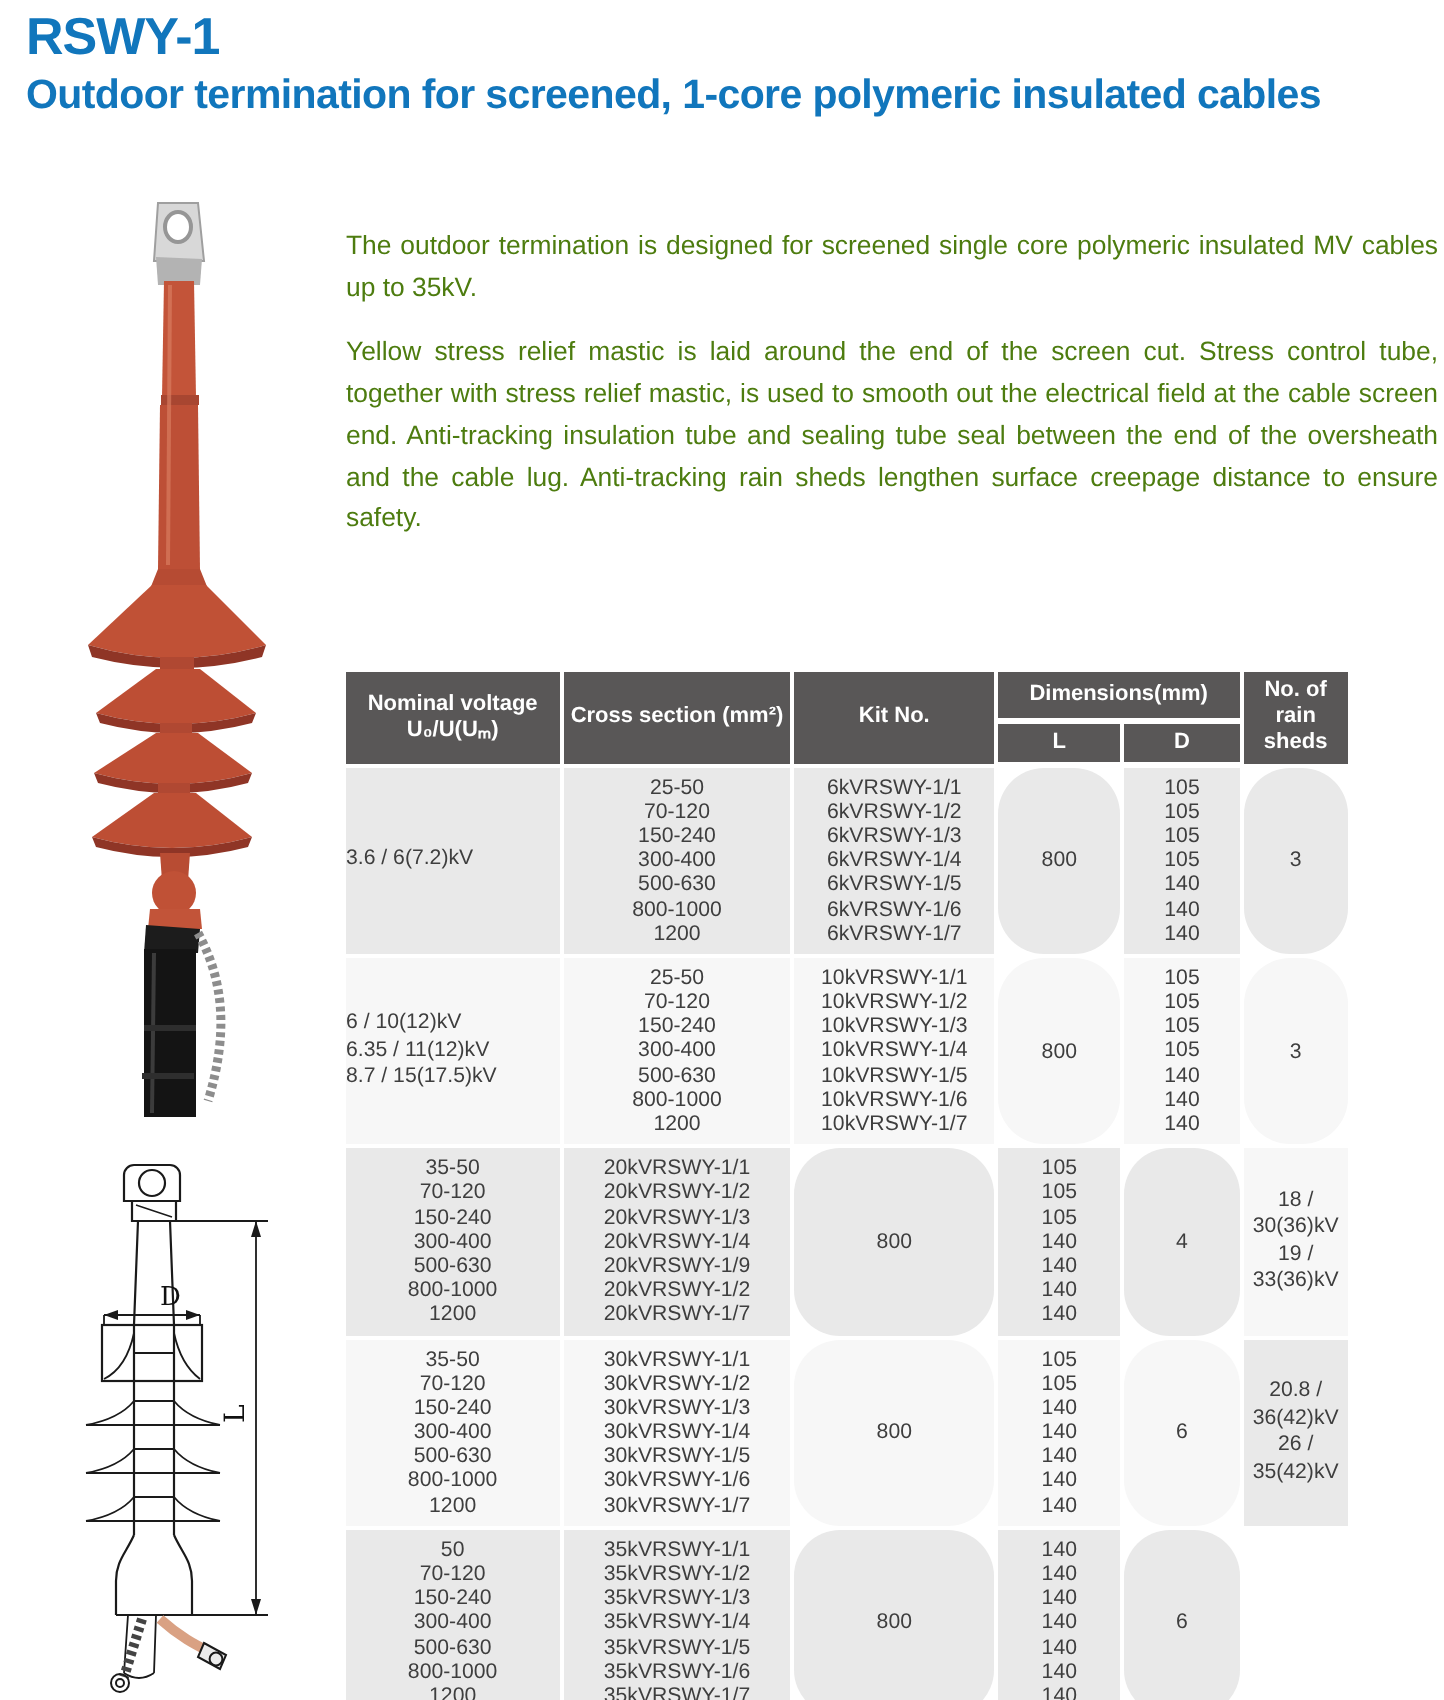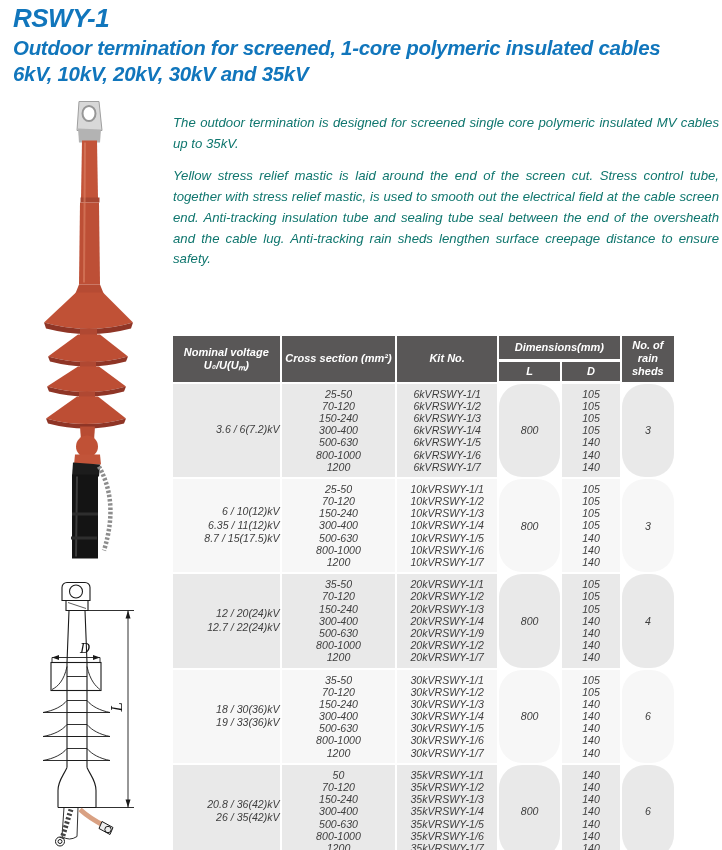--- a/index.html
+++ b/index.html
@@ -1,67 +1,66 @@
 <!DOCTYPE html>
 <html><head>
 <meta charset="utf-8">
 <style>
   html,body{margin:0;padding:0;background:#ffffff;}
   body{
     width:722px;height:850px;position:relative;overflow:hidden;
     font-family:"Liberation Sans", sans-serif;
     -webkit-font-smoothing:antialiased;
   }
-  .page{position:absolute;inset:0;background:#fff;font-style:italic;}
+  .page{position:absolute;inset:0;background:#fff;}
 
   
   .hdr{position:absolute;left:13px;top:4px;width:705px;color:#1176bc;}
   .hdr h1{margin:0;font-size:26px;font-weight:bold;letter-spacing:-0.5px;line-height:1.1;}
   .hdr h2{margin:2px 0 0;font-size:20.5px;font-weight:bold;letter-spacing:-0.3px;line-height:1.3;}
   .hdr h2 span{display:block;}
 
   
   .desc{position:absolute;left:173px;top:113px;width:546px;
-        font-size:13.2px;line-height:1.57;color:#0f766e;text-align:justify;}
+        font-size:13.2px;line-height:1.57;color:#4d7c0f;text-align:justify;}
   .desc p{margin:0 0 12px 0;}
 
   
   .photo{position:absolute;left:0;top:97px;width:170px;height:463px;}
   .drawing{position:absolute;left:18px;top:572px;width:152px;height:276px;}
   .photo svg,.drawing svg{display:block;width:100%;height:100%;}
 
   
   .table-wrap{position:absolute;left:173px;top:336px;width:501px;}
   .grid{display:grid;grid-template-columns:106fr 113fr 99fr 61fr 57fr 52fr;
         gap:2px;background:#fff;}
   .cell{box-sizing:border-box;}
   .head{background:#595757;color:#fff;font-weight:bold;font-size:11px;
         display:flex;align-items:center;justify-content:center;text-align:center;line-height:1.2;}
   .h-span2{grid-row:span 2;flex-direction:column;padding:3px 1px;}
   .dim-head{grid-column:span 2;height:23px;}
   .sub-head{height:19px;}
   .body-cell{font-size:10.6px;color:#3e3e3e;}
   .ga{background:#e9e9e9;}
   .gb{background:#f7f7f7;}
-  .v-cell{display:flex;flex-direction:column;align-items:flex-end;justify-content:center;text-align:center;}
+  .v-cell{display:flex;flex-direction:column;align-items:flex-start;justify-content:center;text-align:center;}
   .v-cell .ln{line-height:13.5px;}
   .list-cell{display:flex;flex-direction:column;justify-content:center;text-align:center;padding:4px 0;}
   .list-cell .ln{line-height:12.2px;height:12.2px;}
   .mid-cell{display:flex;align-items:center;justify-content:center;text-align:center;border-radius:23px;}
 </style>
 </head>
 <body>
 
 <div class="page">
 
   <div class="hdr">
     <h1>RSWY-1</h1>
     <h2>
       <span>Outdoor termination for screened, 1-core polymeric insulated cables</span>
-      <span>6kV, 10kV, 20kV, 30kV and 35kV</span>
     </h2>
   </div>
 
   <div class="photo">
     <svg viewBox="0 0 170 460" xmlns="http://www.w3.org/2000/svg">
       <g>
         <path d="M79,3 L99,3 L102,32 L77,32 Z" fill="#d8d8d8" stroke="#9f9f9f" stroke-width="1"></path>
         <ellipse cx="89" cy="15" rx="6.5" ry="7.5" fill="#ffffff" stroke="#969696" stroke-width="2"></ellipse>
         <path d="M78,30 L101,31 L100,44 L79,44 Z" fill="#b3b3b3"></path>
       </g>
@@ -224,24 +223,20 @@
         <div class="cell body-cell list-cell gb">
           <div class="ln">105</div>
           <div class="ln">105</div>
           <div class="ln">105</div>
           <div class="ln">105</div>
           <div class="ln">140</div>
           <div class="ln">140</div>
           <div class="ln">140</div>
         </div>
         <div class="cell body-cell mid-cell gb">3</div>
-        <div class="cell body-cell v-cell ga">
-          <div class="ln">12 / 20(24)kV</div>
-          <div class="ln">12.7 / 22(24)kV</div>
-        </div>
         <div class="cell body-cell list-cell ga">
           <div class="ln">35-50</div>
           <div class="ln">70-120</div>
           <div class="ln">150-240</div>
           <div class="ln">300-400</div>
           <div class="ln">500-630</div>
           <div class="ln">800-1000</div>
           <div class="ln">1200</div>
         </div>
         <div class="cell body-cell list-cell ga">

